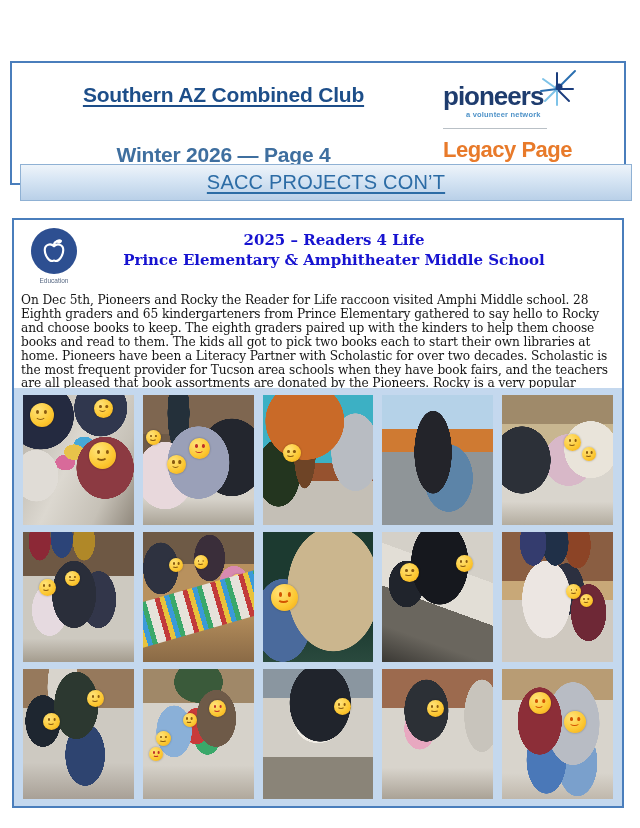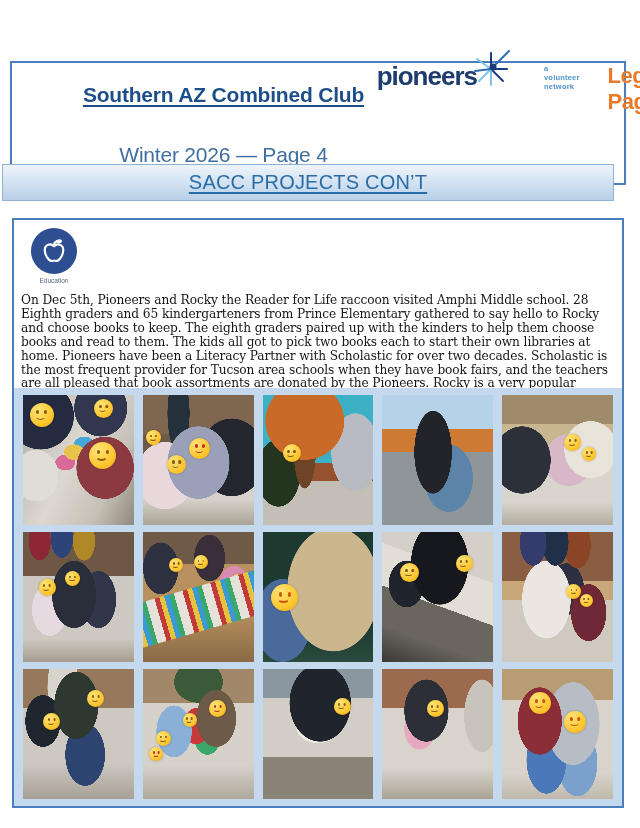--- a/index.html
+++ b/index.html
@@ -8,32 +8,32 @@
 
   
   .header-box{position:absolute;left:10px;top:15px;width:616px;height:124px;
     border:2px solid #4a7ebc;background:#fff;box-sizing:border-box;
     display:flex;align-items:stretch;margin-top:46px;}
   .header-titles{flex:1;display:flex;flex-direction:column;justify-content:space-between;
     text-align:center;padding:20px 0 16px 6px;}
   .club-title{font-size:21px;font-weight:bold;color:#1d4e89;
     text-decoration:underline;text-decoration-thickness:2px;text-underline-offset:3px;
     letter-spacing:-0.2px;}
-  .edition-title{font-size:21px;font-weight:normal;color:#3f6f9f;letter-spacing:-0.2px;}
-  .logo-block{width:185px;display:flex;flex-direction:row;align-items:flex-start;
+  .edition-title{font-size:21px;font-weight:bold;color:#3f6f9f;letter-spacing:-0.2px;}
+  .logo-block{width:185px;display:flex;flex-direction:column;align-items:flex-start;
     justify-content:center;padding:0 10px 0 0;}
   .brand-row{position:relative;padding-right:30px;margin-left:14px;}
   .brand-word{font-size:26px;font-weight:bold;color:#1e3c6e;letter-spacing:-1px;line-height:1;}
   .burst{position:absolute;right:-6px;top:-16px;}
   .brand-tagline{font-size:7.5px;font-weight:bold;color:#4e92c8;margin:1px 0 0 26px;letter-spacing:.2px;padding-left:11px;}
   .logo-divider{width:104px;height:1px;background:#b9c0c6;border:0;margin:9px 0 8px 14px;}
   .org-word{font-size:22px;font-weight:bold;color:#e87a2a;letter-spacing:-0.5px;margin-left:14px;}
 
   
-  .banner{position:absolute;left:2px;top:164px;width:612px;height:37px;box-sizing:border-box;
+  .banner{position:absolute;left:20px;top:164px;width:612px;height:37px;box-sizing:border-box;
     border:1px solid #8fb1d4;
     background:linear-gradient(180deg,#eef4fa 0%,#d8e6f4 40%,#b9d0e8 100%);
     display:flex;align-items:center;justify-content:center;}
   .banner-title{font-size:20px;color:#2c6ca5;text-decoration:underline;
     text-underline-offset:3px;letter-spacing:.2px;}
 
   
   .content-box{position:absolute;left:12px;top:218px;width:612px;height:590px;
     box-sizing:border-box;border:2px solid #4a7ebc;background:#ffffff;overflow:hidden;}
   .article-head{display:flex;padding:6px 6px 0 8px;}
@@ -208,20 +208,22 @@
           <g fill="none" stroke="#ffffff" stroke-width="1.7" stroke-linecap="round" stroke-linejoin="round">
             <path d="M12 8.2 C9.6 5.6 4.6 6.4 4.6 11.2 C4.6 15.6 8 20 10.4 20 C11.2 20 11.5 19.6 12 19.6 C12.5 19.6 12.8 20 13.6 20 C16 20 19.4 15.6 19.4 11.2 C19.4 6.4 14.4 5.6 12 8.2 Z"></path>
             <path d="M12 7.6 C12 5.8 13 4.6 14.4 4.2"></path>
             <path d="M14.4 4.2 C15.6 3.4 17 3.4 17.6 4 C17.2 5.2 15.8 5.6 14.4 4.2 Z"></path>
           </g>
         </svg>
       </div>
       <div class="icon-label">Education</div>
     </div>
     <div class="article-titles">
+      <div>2025 – Readers 4 Life</div>
+      <div>Prince Elementary &amp; Amphitheater Middle School</div>
     </div>
   </div>
   <div class="article-body">On Dec 5th, Pioneers and Rocky the Reader for Life raccoon visited Amphi Middle school. 28 Eighth graders and 65 kindergarteners from Prince Elementary gathered to say hello to Rocky and choose books to keep. The eighth graders paired up with the kinders to help them choose books and read to them. The kids all got to pick two books each to start their own libraries at home. Pioneers have been a Literacy Partner with Scholastic for over two decades. Scholastic is the most frequent provider for Tucson area schools when they have book fairs, and the teachers are all pleased that book assortments are donated by the Pioneers. Rocky is a very popular raccoon with the kids, and gets many hand shakes and hugs. Rocky loves it!</div>
 
   <div class="photo-panel">
     <div class="photo-grid">
         <div class="photo s-cafe-books" aria-label="Kids seated at gray cafeteria tables covered with colorful books, three emoji-covered faces" title="Kids seated at gray cafeteria tables covered with colorful books, three emoji-covered faces">
           <span class="emoji smile" style="left: 6%; top: 6%; font-size: 24px;"></span>
           <span class="emoji smile" style="left: 64%; top: 3%; font-size: 19px;"></span>
           <span class="emoji smile" style="left: 60%; top: 36%; font-size: 27px;"></span>

